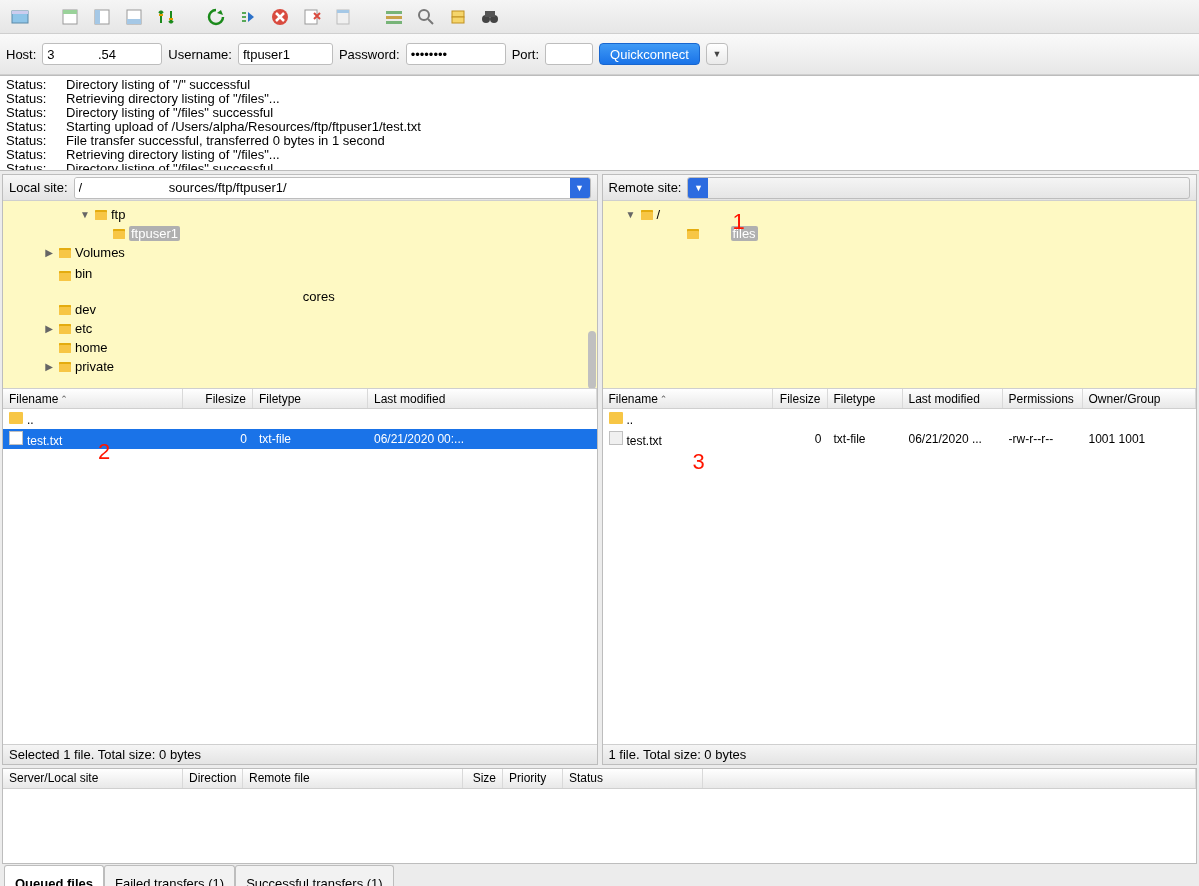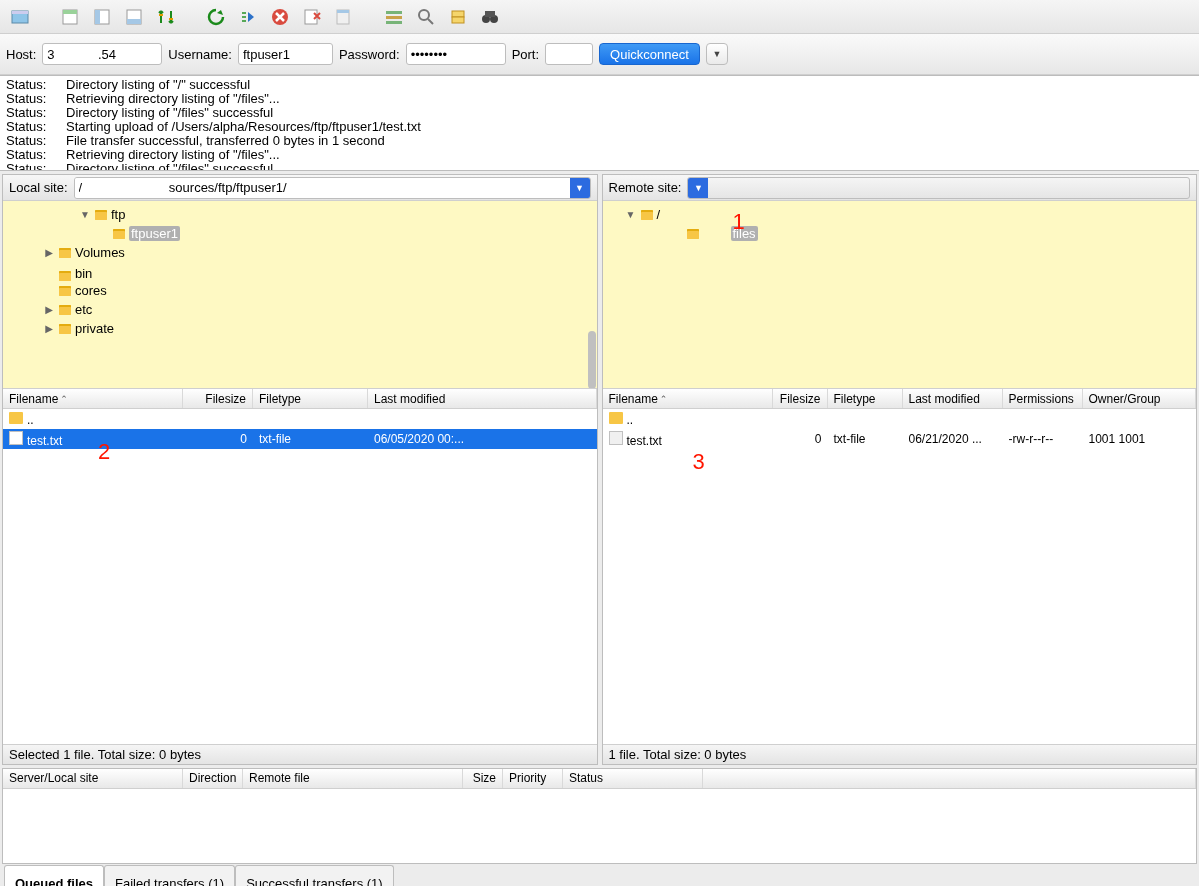--- a/index.html
+++ b/index.html
@@ -231,29 +231,39 @@
         <div class="tree-row" style="padding-left: 38px;">
           <span class="disclosure">▶</span>
           <span class="folder-icon small"></span>
           <span class="label">Volumes</span>
         </div>
         <div class="tree-row" style="padding-left: 38px; align-items: flex-end;">
           <span class="disclosure"></span>
           <span class="folder-icon small"></span>
           <span class="label">bin</span>
         </div>
-        <div class="tree-row" style="padding-left: 38px;">
+        <div class="tree-row" style="padding-left: 38px; flex-direction: column;">
           <span class="disclosure"></span>
           <span class="folder-icon small"></span>
           <span class="label">cores</span>
         </div>
         <div class="tree-row" style="padding-left: 38px;">
+          <span class="disclosure"></span>
+          <span class="folder-icon small"></span>
+          <span class="label">dev</span>
+        </div>
+        <div class="tree-row" style="padding-left: 38px;">
           <span class="disclosure">▶</span>
           <span class="folder-icon small"></span>
           <span class="label">etc</span>
+        </div>
+        <div class="tree-row" style="padding-left: 38px;">
+          <span class="disclosure"></span>
+          <span class="folder-icon small"></span>
+          <span class="label">home</span>
         </div>
         <div class="tree-row" style="padding-left: 38px;">
           <span class="disclosure">▶</span>
           <span class="folder-icon small"></span>
           <span class="label">private</span>
         </div>
       </div>
     <div class="list-header">
       <div class="col" style="width:180px">
           <span>Filename</span> 
@@ -264,21 +274,21 @@
       <div class="col" style="flex:1">Last modified</div>
     </div>
     <div class="file-list" id="local-files">
       <div class="file-row">
           <div class="cell" style="width:180px"><span class="folder-icon-row"></span>..</div>
         </div>
         <div class="file-row selected">
           <div class="cell" style="width:180px"><span class="file-icon sel"></span>test.txt</div>
           <div class="cell" style="width:70px;text-align:right">0</div>
           <div class="cell" style="width:115px">txt-file</div>
-          <div class="cell" style="flex:1">06/05/2020 00:...</div>
+          <div class="cell" style="flex:1">06/21/2020 00:...</div>
         </div>
         <div class="annotation" style="left:95px;top:30px">2</div>
     </div>
     <div class="status-bar">Selected 1 file. Total size: 0 bytes</div>
   </div>
 
   <div class="pane">
     <div class="site-bar">
       <span>Remote site:</span>
       <div class="combo">

